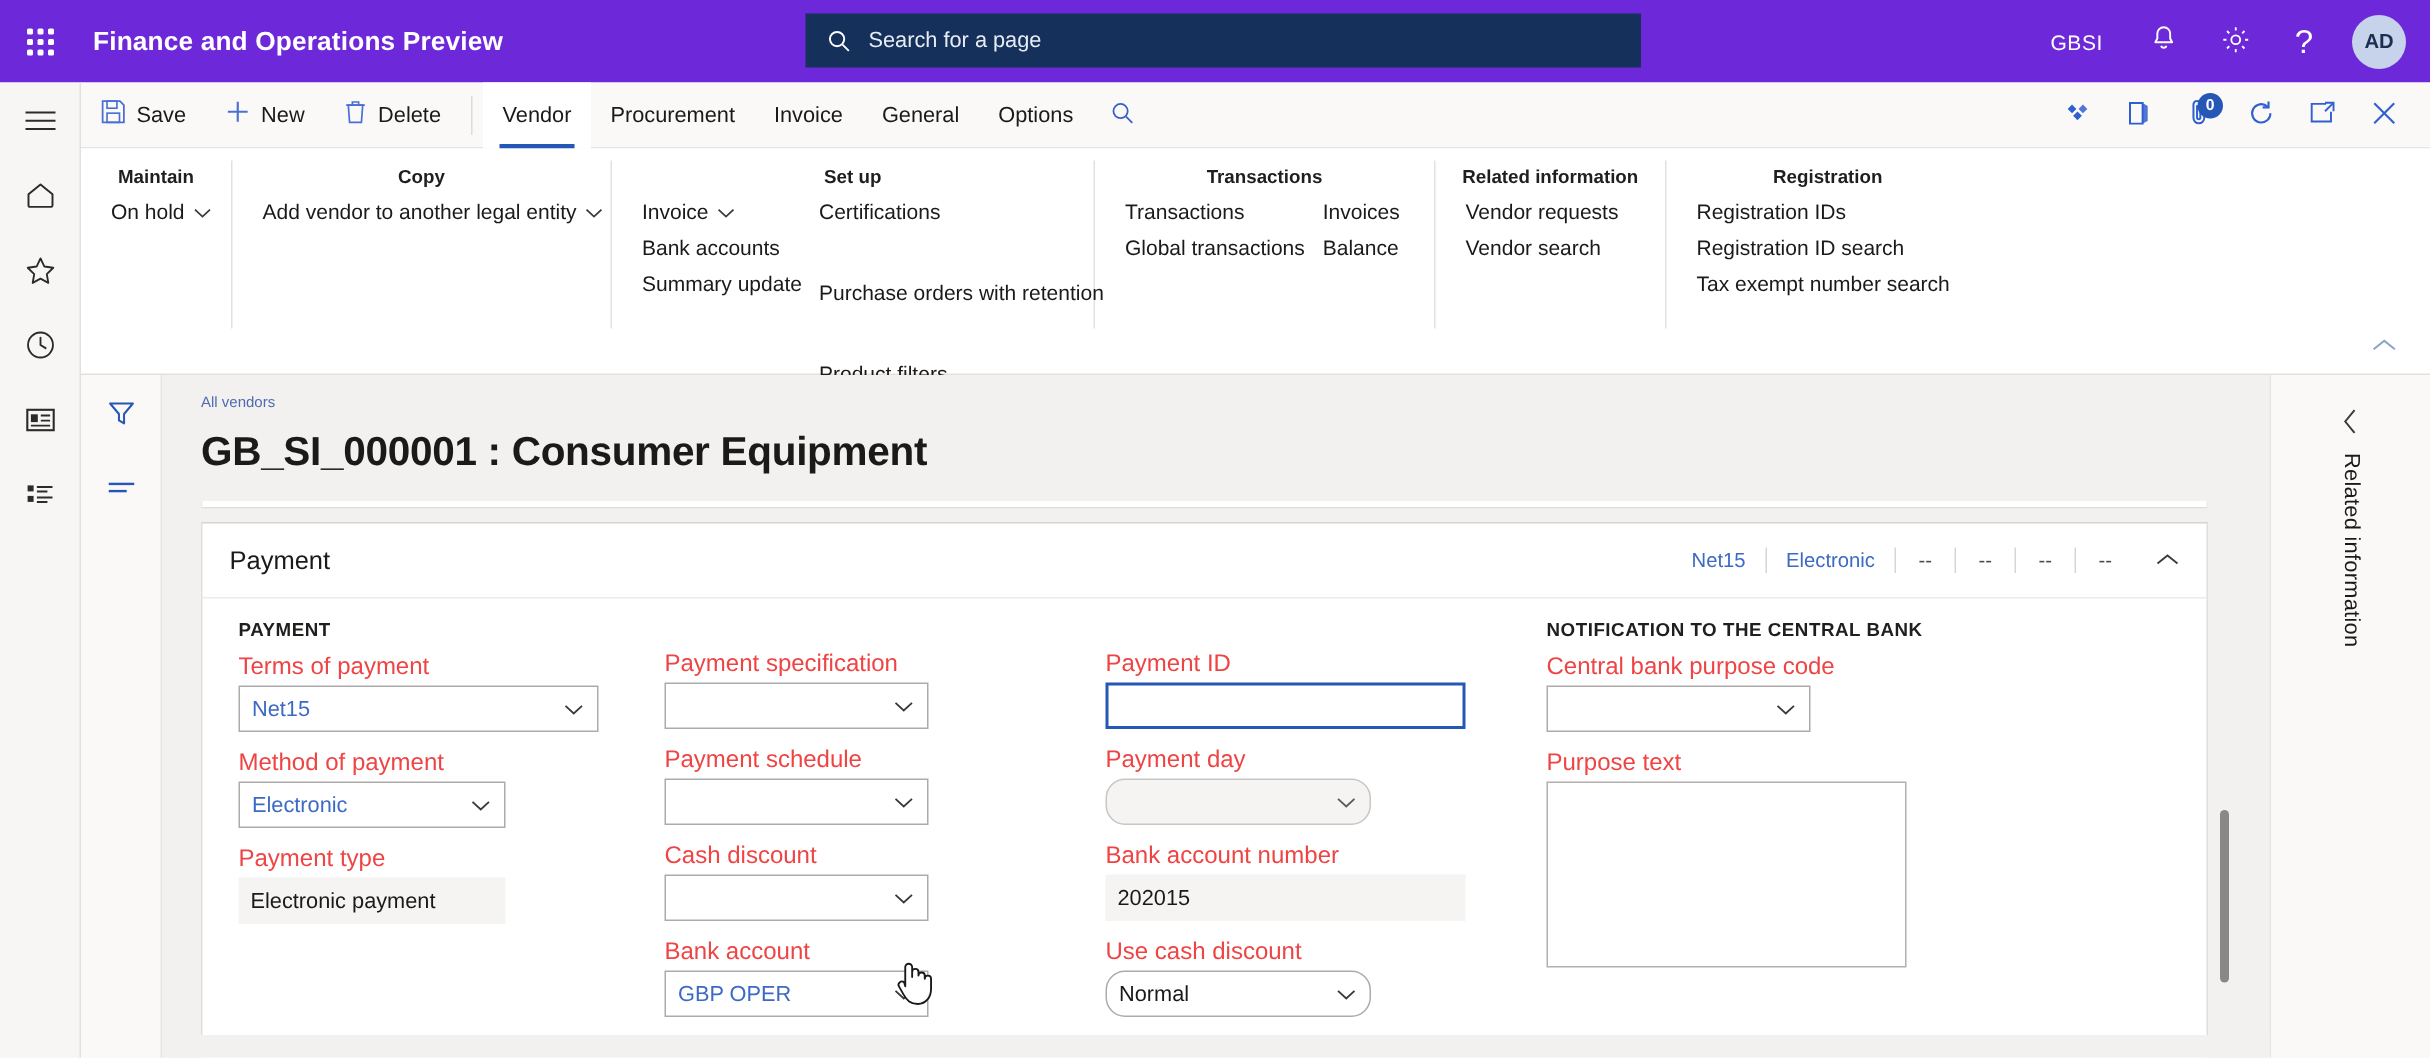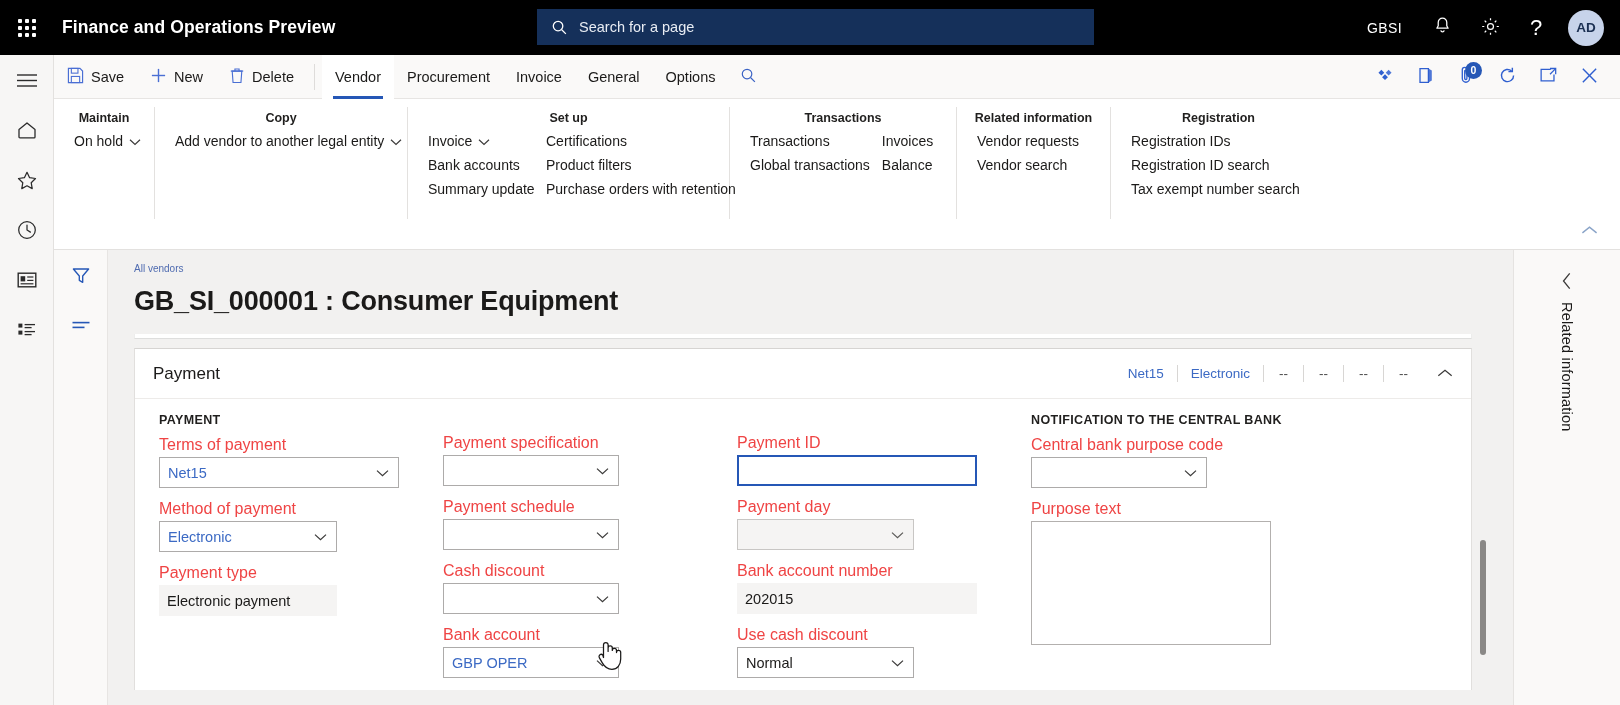--- a/index.html
+++ b/index.html
@@ -9,21 +9,21 @@
     font-family:"Liberation Sans", sans-serif;
     background:#ffffff; color:#161616;
     font-size:13.5px;
     -webkit-font-smoothing:antialiased;
   }
   .app { position:relative; width:1620px; height:705px; }
 
   
   .topbar {
     position:absolute; top:0; left:0; width:1620px; height:55px;
-    background:#000000; display:flex; align-items:center;
+    background:#6d28d9; display:flex; align-items:center;
   }
   .waffle { width:54px; height:55px; display:flex; align-items:center; justify-content:center; cursor:pointer; }
   .waffle-grid { display:grid; grid-template-columns:repeat(3,4px); grid-template-rows:repeat(3,4px); gap:3px; }
   .waffle-grid i { display:block; width:4px; height:4px; background:#fff; border-radius:1px; }
   .app-title { color:#fff; font-size:17.5px; font-weight:bold; letter-spacing:.1px; margin-left:8px; white-space:nowrap; }
   .search-wrap {
     position:absolute; left:537px; top:9px; width:557px; height:36px;
     background:#15305a; display:flex; align-items:center; padding:0 14px; cursor:text;
   }
   .search-wrap .mag { margin-right:11px; display:flex; }
@@ -159,21 +159,21 @@
   .fctl.focused { border:2px solid #2557b6; }
   .chev-btn {
     position:absolute; right:4px; top:0; bottom:0; width:24px;
     display:flex; align-items:center; justify-content:center; cursor:pointer;
   }
   .textarea-ctl {
     height:124px; border:1px solid #b3b0ae; background:#fff; align-items:flex-start; padding-top:6px;
   }
 
   
-  .w240 { width:240px; } .w178 { width:178px; } .w176 { width:176px; } .w240b { width:240px; } .w177 { width:177px; }
+  .w240 { width:240px; } .w178 { width:178px; } .w176 { width:176px; } .w240b { width:240px; } .w177 { width:177px;border-radius:13px; }
 
   
   .rightpane {
     position:absolute; top:250px; left:1513px; width:107px; height:455px;
     background:#faf9f8; border-left:1px solid #e5e3e1;
   }
   .rp-collapse { position:absolute; top:22px; left:50%; transform:translateX(-50%); cursor:pointer; }
   .rp-label {
     position:absolute; top:52px; left:50%; transform:translateX(-50%);
     writing-mode:vertical-rl; font-size:14.5px; color:#1b1a19; white-space:nowrap; letter-spacing:.2px;
@@ -461,29 +461,29 @@
                       <path d="M1 1.8L6 6.4l5-4.6" fill="none" stroke="#3b3a39" stroke-width="1.2"></path>
                     </svg></span>
               </div>
               <div class="rib-link">
                 <span>Bank accounts</span>
               </div>
               <div class="rib-link">
                 <span>Summary update</span>
               </div>
             </div>
-            <div class="rib-col" style="width:200px;">
+            <div class="rib-col" style="width:200px;gap:30px;">
               <div class="rib-link">
                 <span>Certifications</span>
               </div>
               <div class="rib-link">
+                <span>Purchase orders with retention</span>
+              </div>
+              <div class="rib-link">
                 <span>Product filters</span>
-              </div>
-              <div class="rib-link">
-                <span>Purchase orders with retention</span>
               </div>
             </div>
           </div>
         </div>
       </div>
       <div class="rib-divider"></div>
 
       <div class="rib-group">
         <div class="rib-group-body" style="width:226px;">
           <div class="rib-head">Transactions</div>

